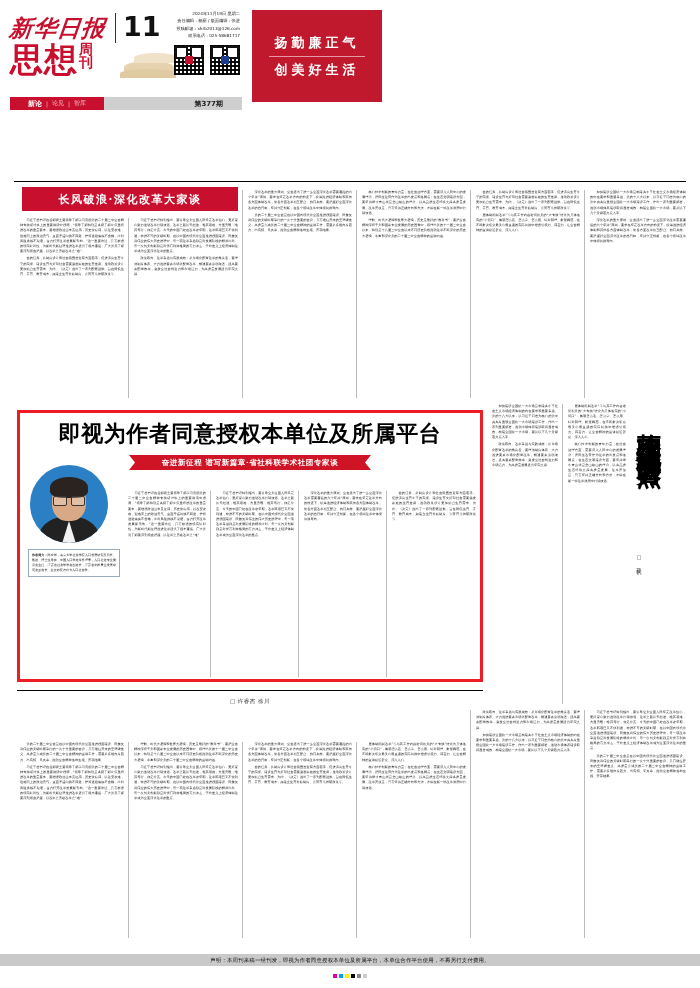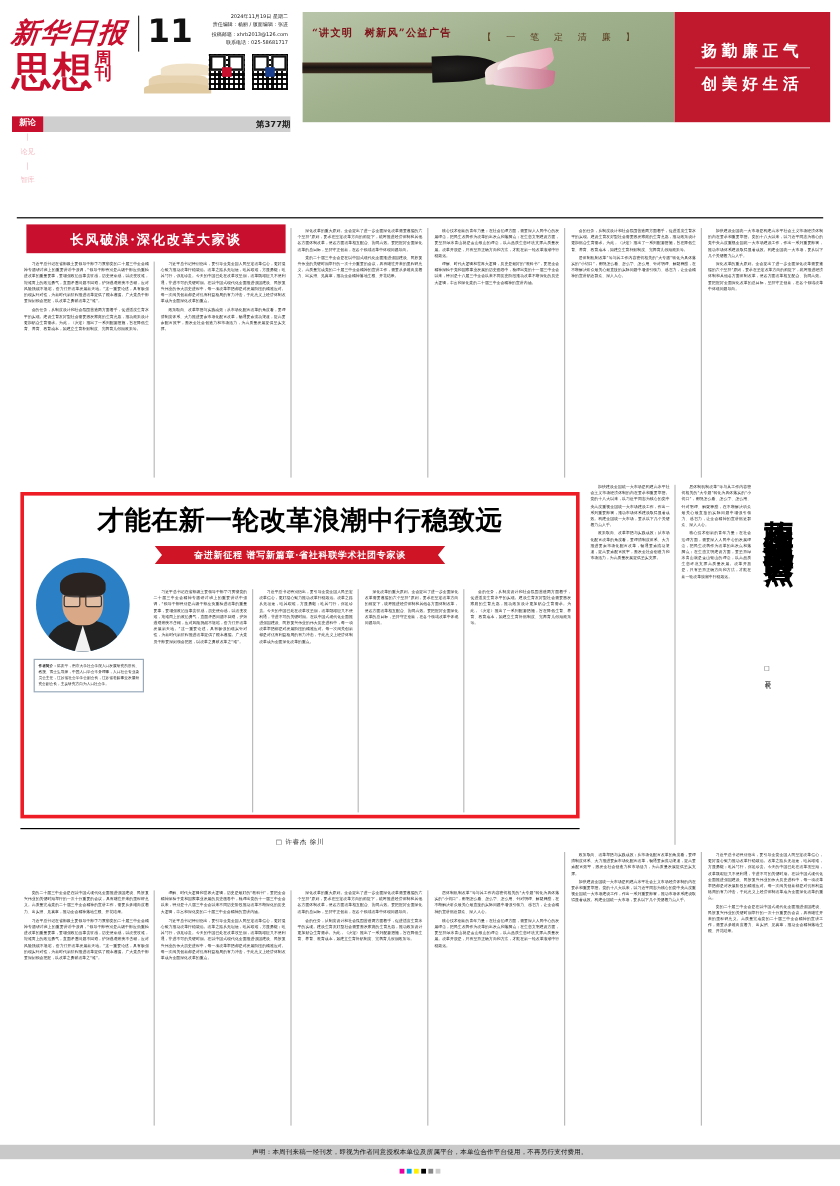--- a/index.html
+++ b/index.html
@@ -30,24 +30,24 @@
       repeating-linear-gradient(0deg,#111 0 2px,#fff 2px 4px),
       repeating-linear-gradient(90deg,#111 0 2px,transparent 2px 4px);
       background-blend-mode:multiply;position:relative;}
   .qr::before,.qr::after{content:"";position:absolute;width:9px;height:9px;border:2px solid #111;background:#fff;}
   .qr::before{left:1px;top:1px;}
   .qr::after{right:1px;top:1px;}
   .qr-c{position:absolute;left:50%;top:50%;transform:translate(-50%,-50%);width:8px;height:8px;background:#c8102e;z-index:3;}
   .qr2 .qr-c{background:#1a3f8f;}
 
   .mh-nav{position:absolute;left:10px;bottom:2px;width:232px;height:13px;background:#cfcfcf;display:flex;align-items:center;}
-  .mh-nav-red{background:#c8102e;height:13px;display:flex;align-items:center;padding:0 6px;gap:4px;flex-direction:column;}
+  .mh-nav-red{background:#c8102e;height:13px;display:flex;align-items:center;padding:0 18px;gap:4px;}
   .mh-nav-red span{color:#fff;font-size:7px;font-weight:bold;}
   .mh-nav-red b{color:#f3b9c2;font-size:6px;font-weight:normal;}
-  .mh-issue{margin-left:auto;padding-right:0;font-size:7px;font-weight:bold;color:#222;}
+  .mh-issue{margin-left:auto;padding-right:19px;font-size:7px;font-weight:bold;color:#222;}
 
   
   .banner{position:absolute;left:252px;top:10px;width:440px;height:92px;display:flex;overflow:hidden;}
   .banner-l{position:relative;flex:1 1 auto;background:linear-gradient(160deg,#b9c5a9 0%,#9fb08c 45%,#8ea17c 100%);}
   .banner-slogan{position:absolute;left:8px;top:12px;font-family:"DejaVu Serif","Liberation Serif",serif;
                  font-weight:bold;font-size:8.5px;color:#7d1018;letter-spacing:1px;}
   .banner-brackets{position:absolute;left:150px;top:16px;font-family:"DejaVu Serif","Liberation Serif",serif;
                    font-size:7.5px;color:#5b3a1e;letter-spacing:5px;}
   .brush{position:absolute;left:-6px;top:42px;width:160px;height:9px;background:linear-gradient(180deg,#4a3426,#171311 45%,#3a2a1e);border-radius:2px;}
   .brush-tip{position:absolute;left:108px;top:36px;width:56px;height:22px;background:radial-gradient(ellipse at 25% 50%,#232020,#0b0909);
@@ -155,31 +155,20 @@
         <b>|</b>
         <b>论见</b>
         <b>|</b>
         <b>智库</b>
       </div>
       <div class="mh-issue">第377期</div>
     </div>
   </div>
 
   <div class="banner">
-    <div class="banner-l">
-      <div class="banner-slogan">“讲文明　树新风”公益广告</div>
-      <div class="banner-brackets">【 一 笔 定 清 廉 】</div>
-      <div class="brush"></div>
-      <div class="brush-tip"></div>
-      <div class="lotus">
-          <i></i>
-          <i></i>
-          <i></i>
-        </div>
-    </div>
     <div class="banner-r">
       <div>扬勤廉正气</div>
       <div class="sep"></div>
       <div>创美好生活</div>
     </div>
   </div>
 
 
   <div class="rule-full" style="top:181px"></div>
 
@@ -223,21 +212,21 @@
   </div>
   <div class="vsep" style="left:584px;top:190px;height:208px;"></div>
   <div class="col" style="left:590px;top:190px;width:96px;height:208px;">
     <div class="ct">
         <p>加快建设全国统一大市场是构建高水平社会主义市场经济体制的内在要求和重要举措。党的十八大以来，以习近平同志为核心的党中央高度重视全国统一大市场建设工作，作出一系列重要部署，推动市场体系建设取得显著成效。构建全国统一大市场，要从以下几个关键着力点入手。</p>
         <p>深化改革的重大原则。全会提出了进一步全面深化改革需要遵循的六个坚持”原则，要求在坚定改革方向的前提下，统筹推进经济体制和其他各方面体制改革，使各方面改革相互配合、协同高效。要把握好全面深化改革的总目标，坚持守正创新，在各个领域改革中体现问题导向。</p>
       </div>
   </div>
 
   <div class="redbox">
-    <div class="rb-title">才能在新一轮改革浪潮中行稳致远</div>
+    <div class="rb-title">即视为作者同意授权本单位及所属平台</div>
     <div class="rb-banner">
       <span>奋进新征程  谱写新篇章·省社科联学术社团专家谈</span>
     </div>
 
     <div class="portrait">
       <div class="body"></div>
         <div class="shirt"></div>
       <div class="head"></div>
         <div class="hair"></div>
       <div class="glass">

